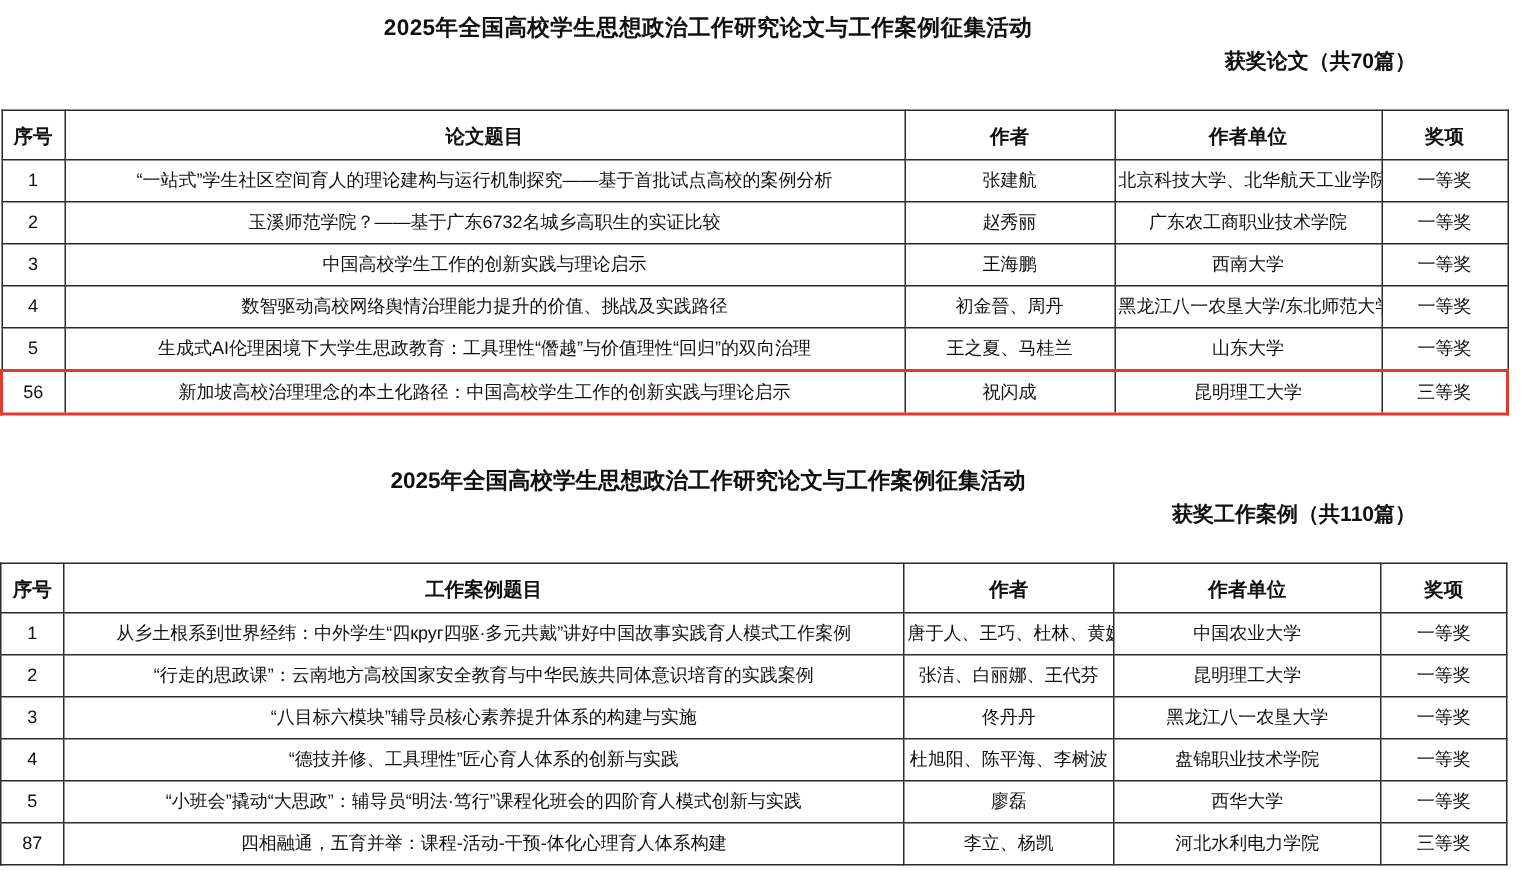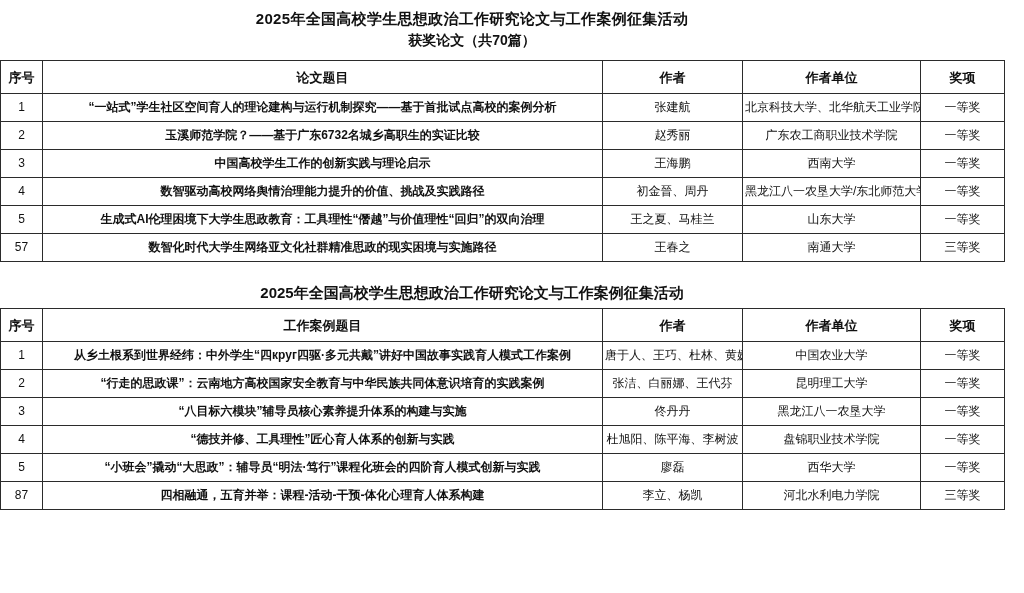--- a/index.html
+++ b/index.html
@@ -23,30 +23,30 @@
   }
   .doc-title {
     text-align: center;
     font-weight: bold;
     font-size: 15px;
     line-height: 22px;
     padding-top: 8px;
     letter-spacing: 0.3px;
   }
   .doc-subtitle {
-    text-align: center;
+    text-align: right;
     font-weight: bold;
     font-size: 14px;
     line-height: 20px;
     padding-bottom: 6px;
   }
   table.grid {
     border-collapse: collapse;
     width: 1004px;
-    margin: 4px auto;
+    margin: 17px auto;
     table-layout: fixed;
   }
   table.grid th, table.grid td {
     border: 1px solid #2b2b2b;
     font-size: 12px;
     text-align: center;
     vertical-align: middle;
     padding: 3px 2px;
     line-height: 15px;
     overflow: hidden;
@@ -61,21 +61,20 @@
     height: 21px;
   }
   .col-no    { width: 42px; }
   .col-title { width: 560px; }
   .col-auth  { width: 140px; }
   .col-org   { width: 178px; }
   .col-prize { width: 84px; }
 
   .title-cell {
     font-size: 12px;
-    font-weight: bold;
   }
   tr.highlight td {
     border-top: 2px solid #e23b2e;
     border-bottom: 2px solid #e23b2e;
   }
   tr.highlight td:first-child {
     border-left: 2px solid #e23b2e;
   }
   tr.highlight td:last-child {
     border-right: 2px solid #e23b2e;
@@ -143,33 +142,34 @@
           <td>黑龙江八一农垦大学/东北师范大学</td>
           <td>一等奖</td>
         </tr>
         <tr>
           <td>5</td>
           <td class="title-cell">生成式AI伦理困境下大学生思政教育：工具理性“僭越”与价值理性“回归”的双向治理</td>
           <td>王之夏、马桂兰</td>
           <td>山东大学</td>
           <td>一等奖</td>
         </tr>
-        <tr>
-          <td>57</td>
-          <td class="title-cell">数智化时代大学生网络亚文化社群精准思政的现实困境与实施路径</td>
-          <td>王春之</td>
-          <td>南通大学</td>
+        <tr class="highlight">
+          <td>56</td>
+          <td class="title-cell">新加坡高校治理理念的本土化路径：中国高校学生工作的创新实践与理论启示</td>
+          <td>祝闪成</td>
+          <td>昆明理工大学</td>
           <td>三等奖</td>
         </tr>
       </tbody>
   </table>
 
   <div class="section-gap"></div>
 
   <div class="block2-title">2025年全国高校学生思想政治工作研究论文与工作案例征集活动</div>
+  <div class="doc-subtitle">获奖工作案例（共110篇）</div>
 
   <table class="grid">
     <colgroup>
       <col class="col-no">
         <col class="col-title">
         <col class="col-auth">
         <col class="col-org">
         <col class="col-prize">
     </colgroup>
     <thead>

